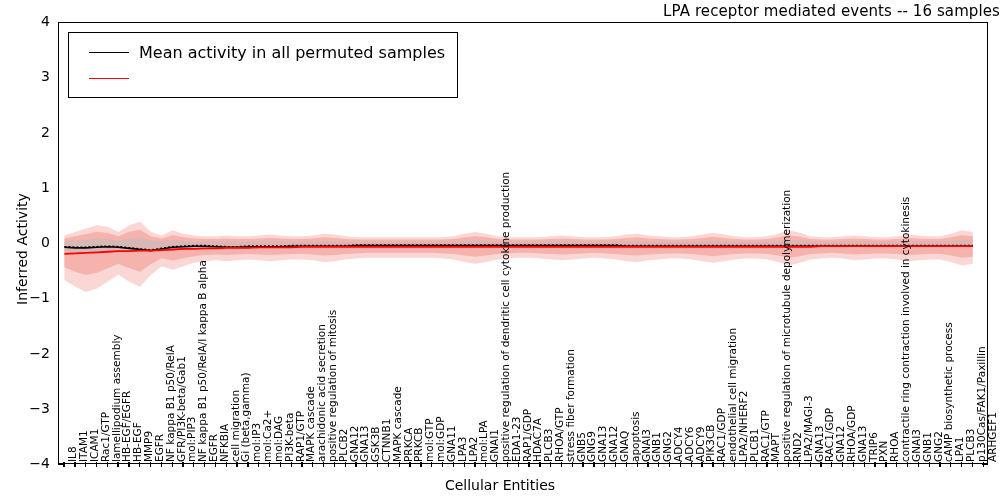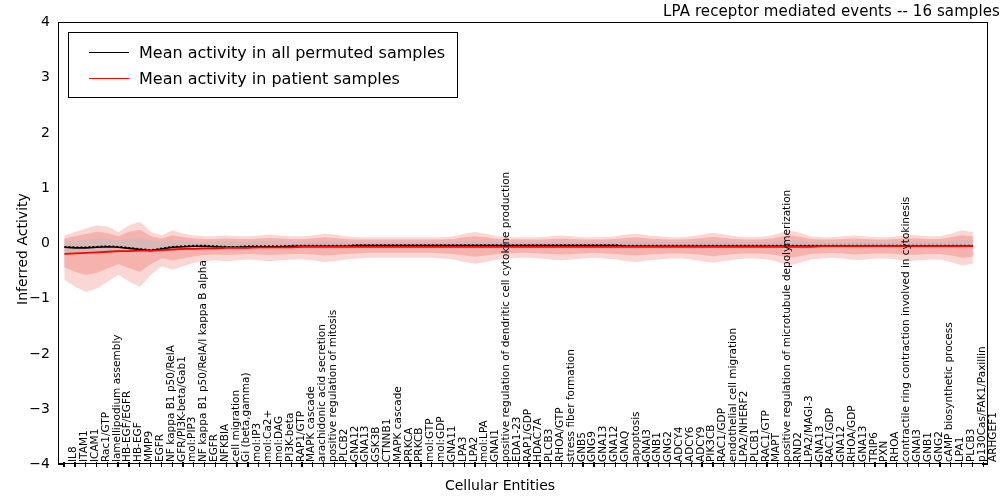--- a/index.html
+++ b/index.html
@@ -89,21 +89,20 @@
     </svg>
   </div>
 
   <div id="legend">
     <div class="lgrow">
       <span class="lgline"></span>
       <span class="lgtxt">Mean activity in all permuted samples</span>
     </div>
     <div class="lgrow">
       <span class="lgline red"></span>
-      <span class="lgtxt">Mean activity in patient samples</span>
     </div>
   </div>
 
   <div id="xticks">
       <div class="xt" style="left: 9.40698px; top: -2px;">IL8</div>
       <div class="xt" style="left: 20.2209px; top: -2px;">ITAM1</div>
       <div class="xt" style="left: 31.0349px; top: -2px;">ICAM1</div>
       <div class="xt" style="left: 41.8488px; top: -2px;">Rac1/GTP</div>
       <div class="xt" style="left: 52.6628px; top: -2px;">lamellipodium assembly</div>
       <div class="xt" style="left: 63.4767px; top: -2px;">HB-EGF/EGFR</div>

